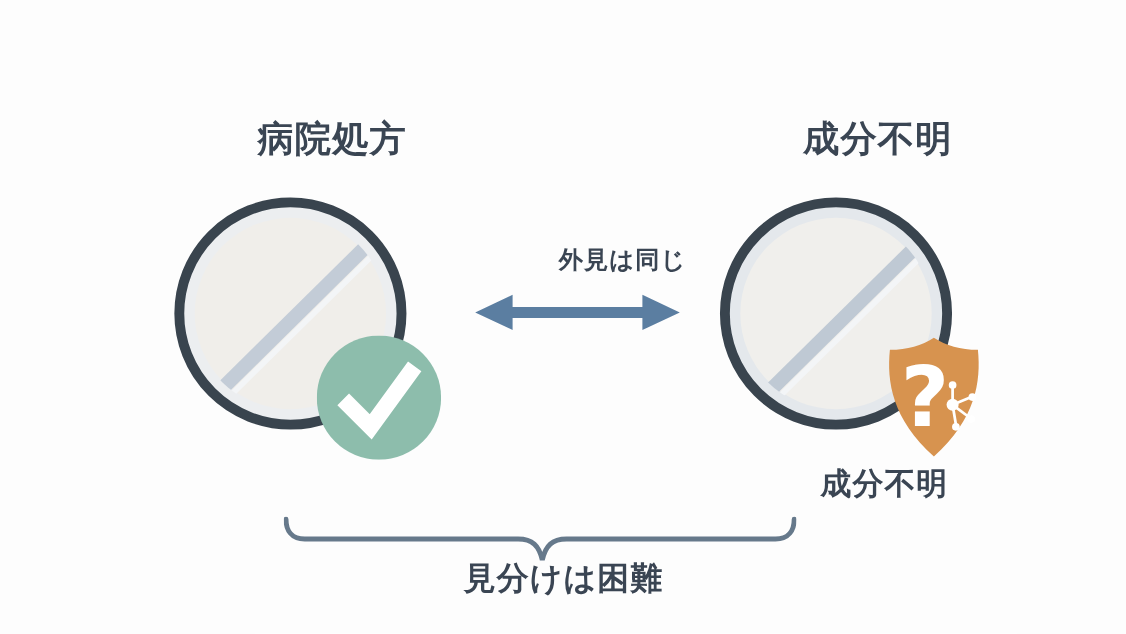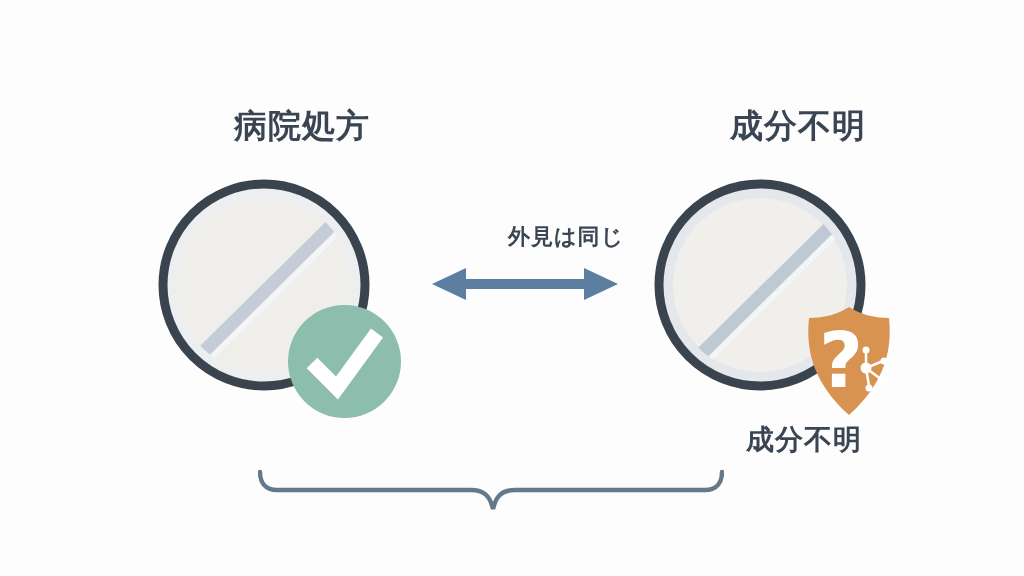--- a/index.html
+++ b/index.html
@@ -103,14 +103,15 @@
     </svg>
   </div>
 
   <div class="jp caption">成分不明</div>
 
   <div class="abs" style="left:258px;top:465px;">
     <svg width="466" height="48" viewBox="0 0 466 48">
       <path d="M 2 7 C 2 17, 7 25, 19 25 L 213 25 C 226 25, 232 31, 235 44 C 238 31, 244 25, 257 25 L 447 25 C 459 25, 464 17, 464 7" fill="none" stroke-width="4.5" stroke-linecap="round" stroke="#66798b"></path>
     </svg>
   </div>
+  <div class="jp conclusion-label">見分けは困難</div>
 
 </div>
 
 </body></html>

